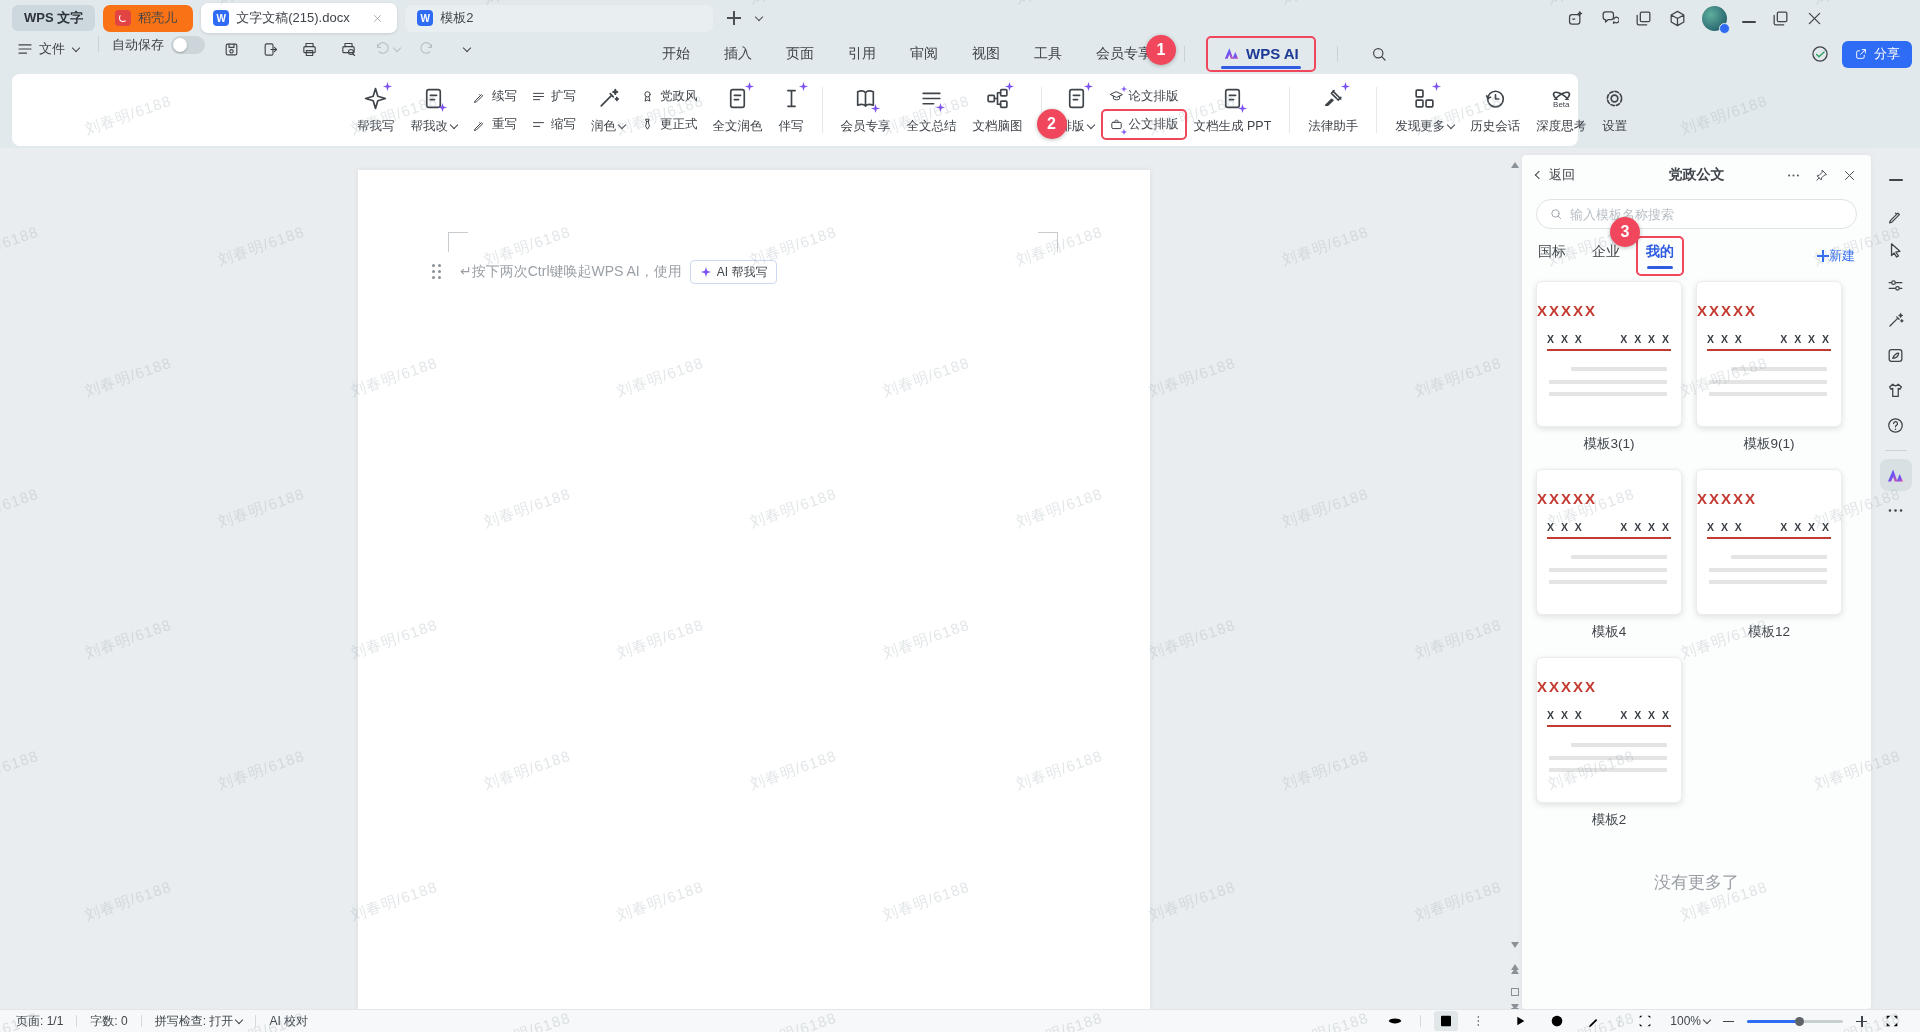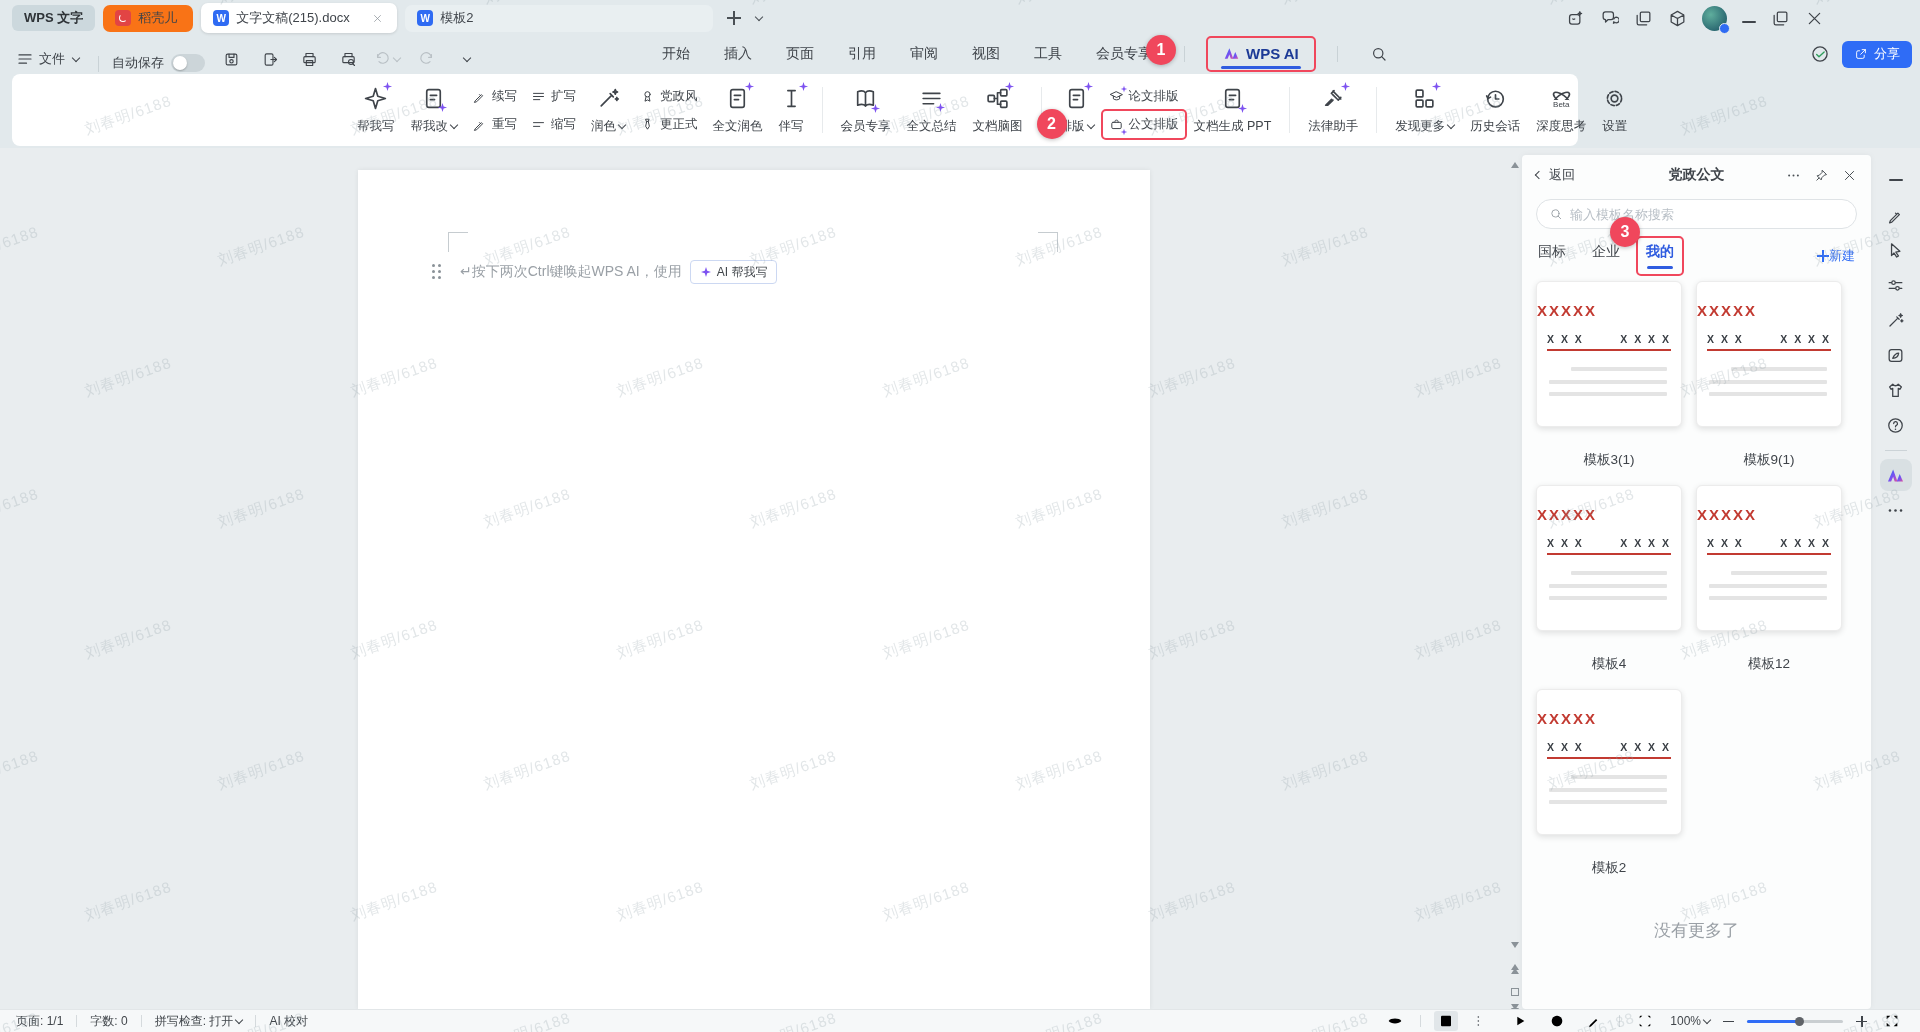--- a/index.html
+++ b/index.html
@@ -31,21 +31,21 @@
   .tab-add::before{left:4px;top:10px;width:14px;height:1.8px}
   .tab-add::after{left:10px;top:4px;width:1.8px;height:14px}
   .tab-chev{margin-left:8px;color:#4a5055}
   .tb-right{position:absolute;left:1566px;top:0;height:36px;display:flex;align-items:center;gap:15px}
   .tb-right svg.ic{width:19px;height:19px;color:#3f444a}
   .avatar{width:25px;height:25px;border-radius:50%;background:radial-gradient(circle at 35% 35%,#5fae9d,#2c6a72 70%);position:relative}
   .avatar i{position:absolute;right:-3px;bottom:-3px;width:11px;height:11px;border-radius:50%;background:#2f6bf3;border:1.5px solid #e2e9ec}
   .winbtn{color:#3f444a}
   
   .menubar{position:absolute;left:0;top:36px;width:1920px;height:36px}
-  .quick{position:absolute;left:10px;top:0;height:36px;display:flex;align-items:flex-end;gap:13px;font-size:13px}
+  .quick{position:absolute;left:10px;top:0;height:36px;display:flex;align-items:flex-start;gap:13px;font-size:13px}
   .filemenu{display:flex;align-items:center;gap:5px;padding:4px 6px}
   .qdiv{width:1px;height:16px;background:#c9d2d6}
   .autosave{display:flex;align-items:center;gap:7px}
   .toggle{width:34px;height:18px;border-radius:9px;background:#ccd5d9;position:relative}
   .toggle i{position:absolute;left:2px;top:2px;width:14px;height:14px;border-radius:50%;background:#fff;box-shadow:0 1px 2px rgba(0,0,0,.25)}
   .qic{width:26px;height:26px;display:flex;align-items:center;justify-content:center;border-radius:4px;color:#3f444a}
   .qic svg{width:17px;height:17px}
   .qic.dis{color:#b9c0c5}
   .menus{position:absolute;left:660px;top:0;height:36px;display:flex;align-items:center;gap:30px;font-size:14px}
   .mi{padding:4px 2px;white-space:nowrap}
@@ -108,21 +108,21 @@
   .p-plus::after{left:5px;top:0;width:1.8px;height:12px}
   .cards{display:flex;flex-wrap:wrap;column-gap:14px;padding:12px 14px 0}
   .tcard{width:146px}
   .tface{height:146px;background:#fff;border-radius:6px;border:1px solid #ececec;box-shadow:0 2px 6px rgba(0,0,0,.12);overflow:hidden}
   .xt{color:#c23a31;text-align:left;font-size:15px;font-weight:700;letter-spacing:2px;margin-top:20px}
   .xrow{display:flex;justify-content:space-between;margin:14px 10px 0;font-size:10.5px;font-weight:700;letter-spacing:2px;color:#3a3f45;border-bottom:2px solid #c23a31;padding-bottom:4px}
   .bar{height:4px;background:#e4e4e4;border-radius:1px}
   .b1{margin:16px 14px 0 34px}
   .b2{margin:9px 14px 0 12px}
   .b3{margin:8px 14px 0 12px}
-  .tname{text-align:center;font-size:13.5px;color:#3f444a;margin:24px 0 16px}
+  .tname{text-align:center;font-size:13.5px;color:#3f444a;margin:8px 0 16px}
   .no-more{text-align:center;color:#9aa0a6;font-size:17px;margin-top:26px}
   
   .strip{position:absolute;left:1871px;top:148px;width:49px;height:861px;display:flex;flex-direction:column;align-items:center;padding-top:16px}
   .strip .si{width:32px;height:32px;display:flex;align-items:center;justify-content:center;border-radius:8px;color:#3f444a;margin-bottom:3px}
   .strip .si svg{width:19px;height:19px}
   .strip .si.on{background:#d9e0e3}
   .s-div{width:22px;height:1px;background:#ccd3d7;margin:6px 0 8px}
   .s-minus{width:14px;height:2px;background:#3f444a;border-radius:1px}
   
   .statusbar{position:absolute;left:0;top:1009px;width:1920px;height:23px;background:#f6f8f9;border-top:1px solid #e2e6e8;display:flex;align-items:center;font-size:12px;color:#41464b;padding:0 16px}

